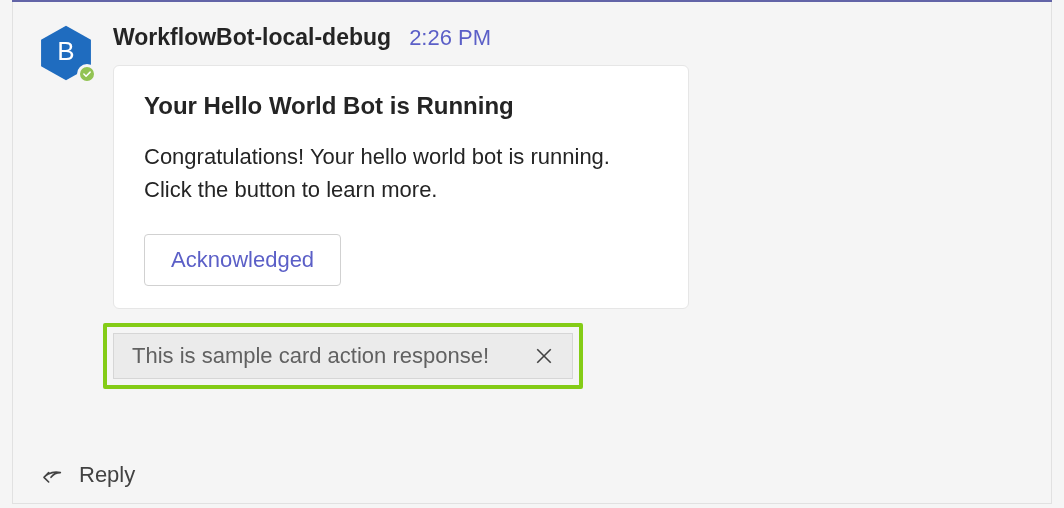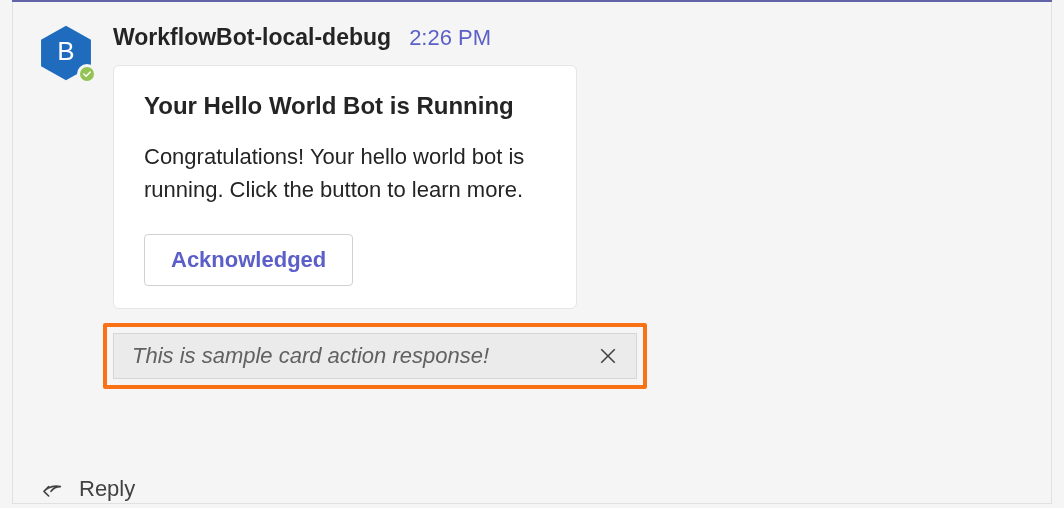--- a/index.html
+++ b/index.html
@@ -93,53 +93,52 @@
     .timestamp {
       font-size: 22px;
       color: #5b5fc7;
       font-weight: 400;
     }
     .card {
       background: #ffffff;
       border: 1px solid #e6e6e6;
       border-radius: 6px;
       padding: 26px 30px 22px 30px;
-      width: 464px;
+      width: 576px;
     }
     .card-title {
       font-size: 24px;
       font-weight: 700;
       color: #242424;
       margin-bottom: 20px;
     }
     .card-text {
       font-size: 22px;
       color: #242424;
       line-height: 1.5;
       margin-bottom: 28px;
     }
     .card-button {
       display: inline-block;
       background: #ffffff;
       border: 1px solid #d1d1d1;
       border-radius: 4px;
       padding: 12px 26px;
       font-size: 22px;
-      font-weight: 700;
+      font-weight: 400;
       color: #5b5fc7;
       cursor: pointer;
     }
     .highlight-box {
       margin-top: 14px;
       margin-left: -10px;
-      width: 544px;
-      border: 4px solid #f97316;
+      width: 480px;
+      border: 4px solid #84cc16;
       padding: 6px 6px;
       border-radius: 2px;
-      font-style: italic;
     }
     .response-bar {
       background: #ebebeb;
       border: 1px solid #d6d6d6;
       padding: 8px 14px 8px 18px;
       display: flex;
       align-items: center;
       justify-content: space-between;
     }
     .response-text {
@@ -151,21 +150,21 @@
       height: 28px;
       display: flex;
       align-items: center;
       justify-content: center;
       cursor: pointer;
       color: #424242;
     }
     .reply-row {
       position: absolute;
       left: 24px;
-      bottom: 0;
+      bottom: 14px;
       display: flex;
       align-items: center;
       gap: 14px;
       cursor: pointer;
     }
     .reply-icon {
       width: 28px;
       height: 28px;
       color: #424242;
     }

